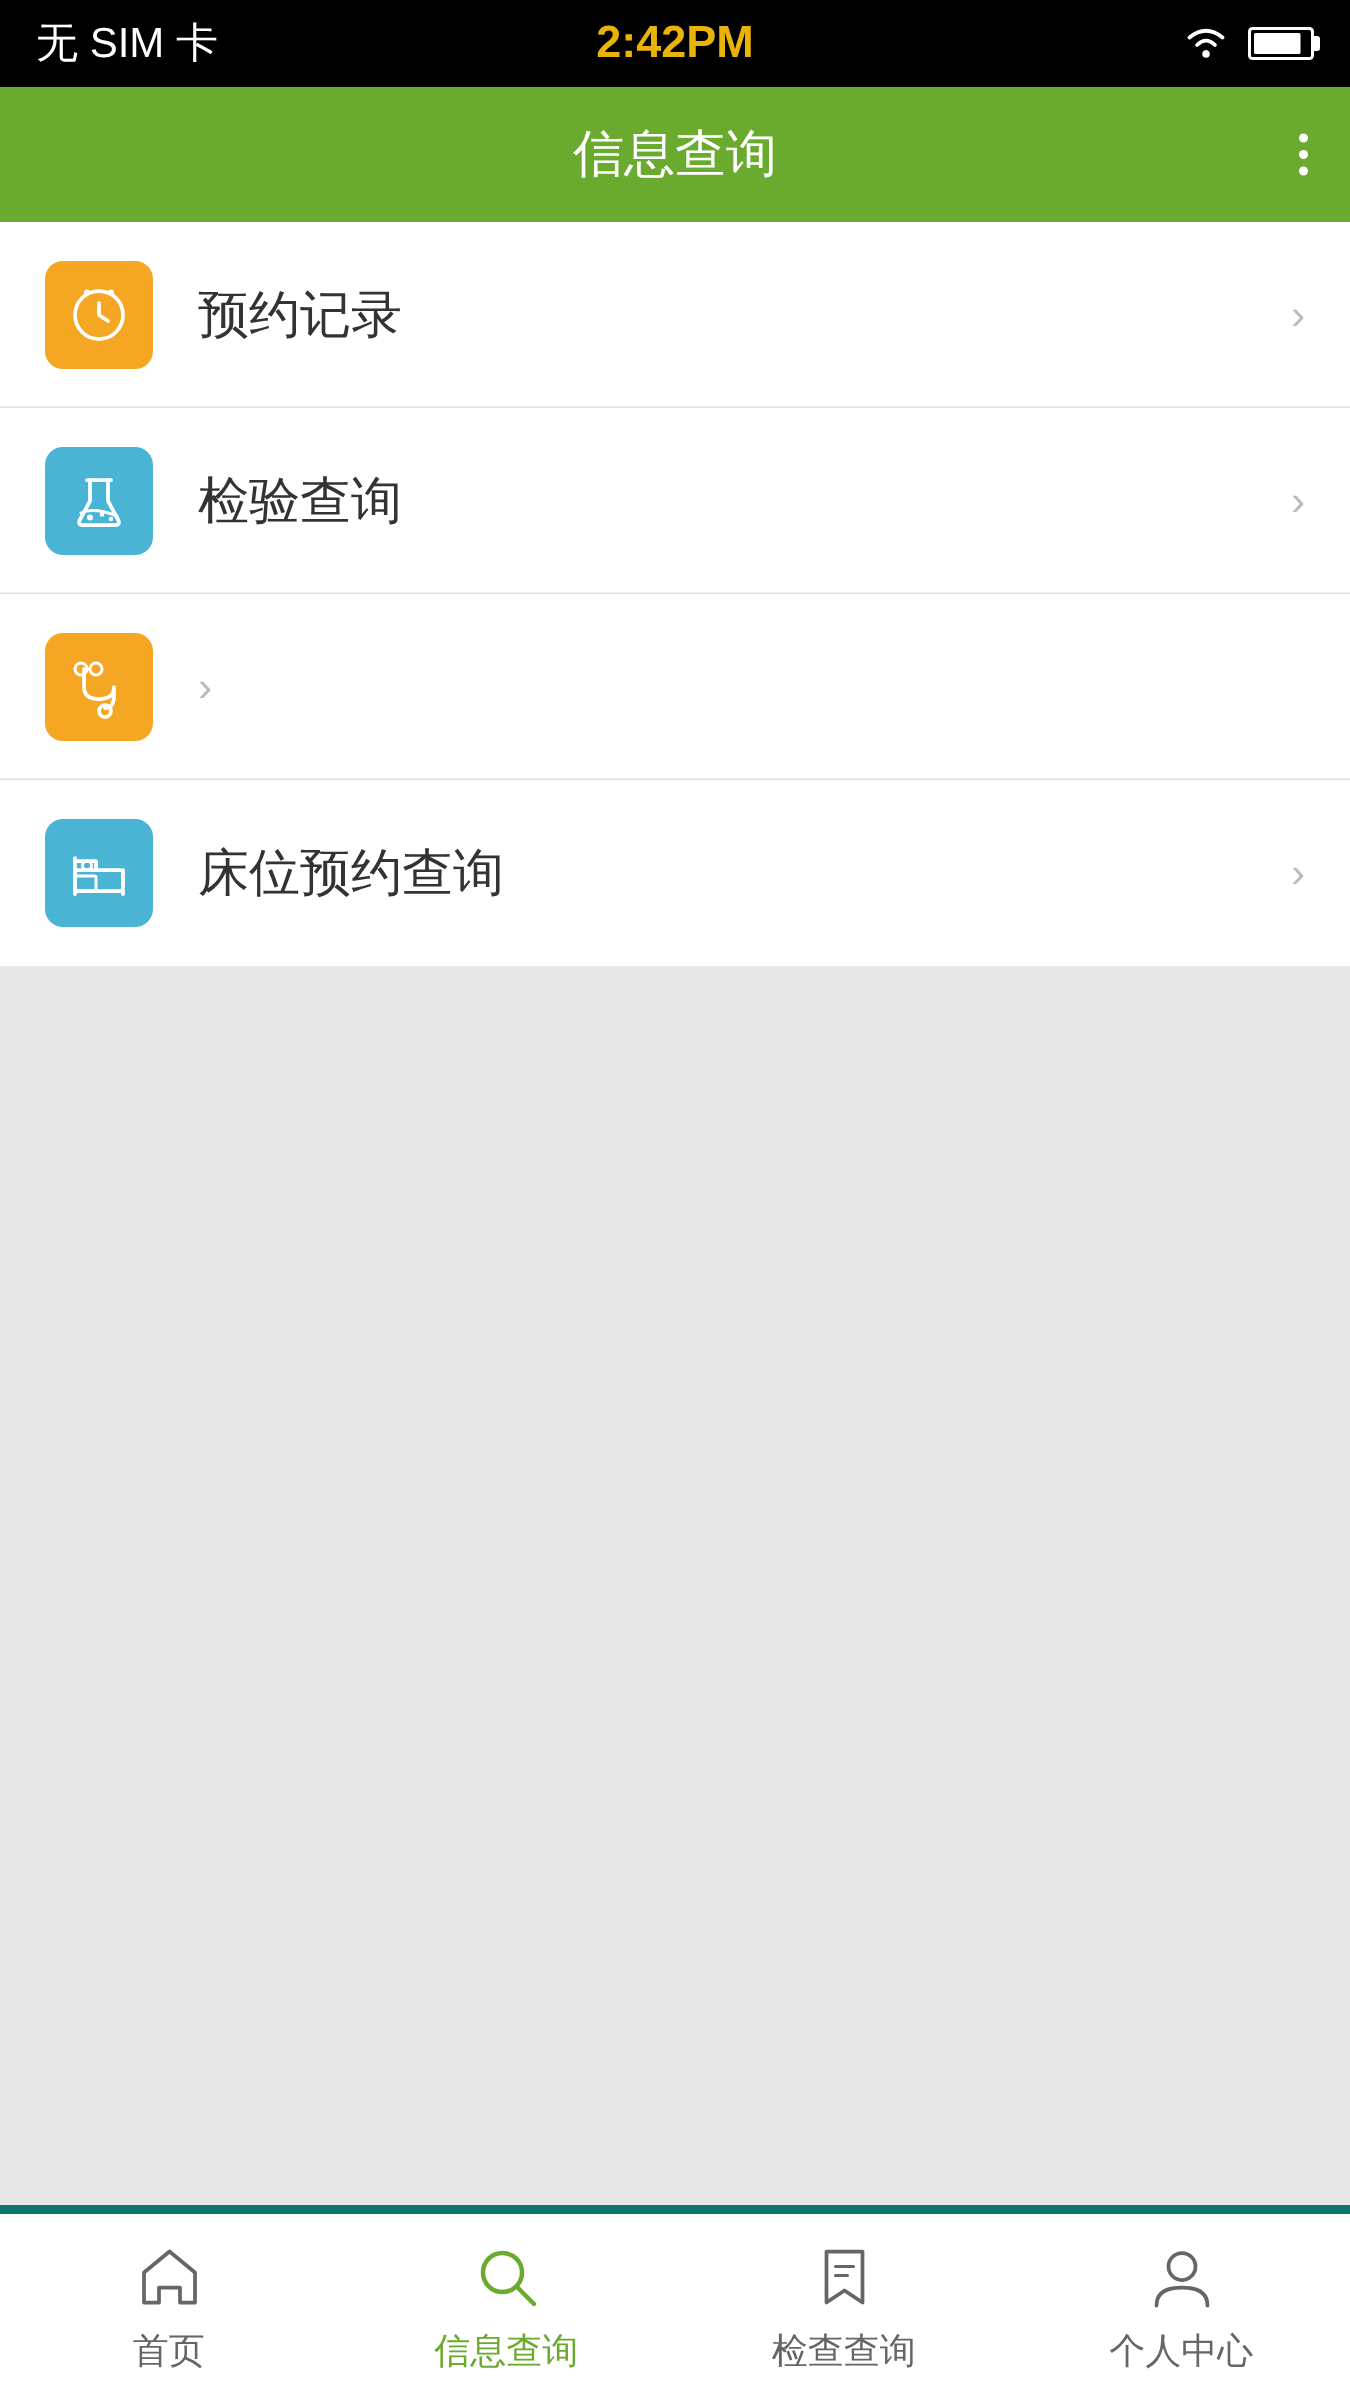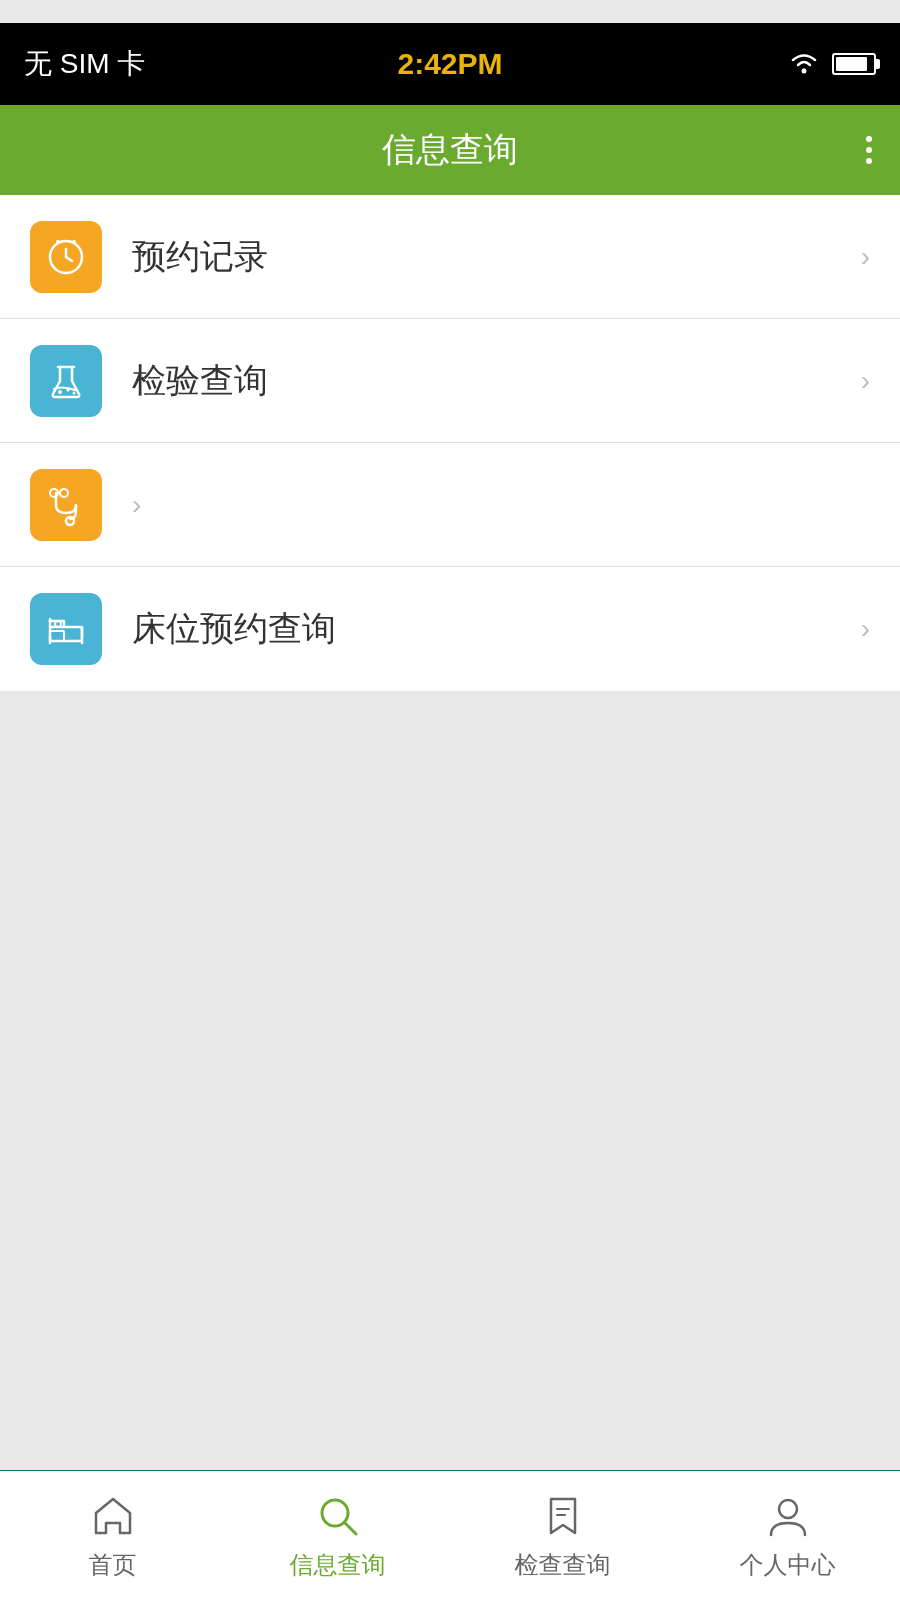--- a/index.html
+++ b/index.html
@@ -14,27 +14,26 @@
       font-family: "PingFang SC", "Hiragino Sans GB", "Microsoft YaHei", sans-serif;
       background: #e8e8e8;
       display: flex;
       flex-direction: column;
       overflow: hidden;
     }
 
     
     .status-bar {
       background: #000;
-      height: 82px;
+      height: 58px;
       display: flex;
       align-items: center;
       justify-content: space-between;
       padding: 0 24px;
       flex-shrink: 0;
-      margin-top: 23px;
     }
 
     .status-left {
       color: #fff;
       font-size: 28px;
       font-weight: 500;
     }
 
     .status-center {
       color: #eab308;
@@ -180,21 +179,21 @@
       background: #e8e8e8;
     }
 
     
     .bottom-nav {
       background: #fff;
       height: 130px;
       display: flex;
       align-items: center;
       justify-content: space-around;
-      border-top: 1px solid #0f766e;
+      border-top: 6px solid #0f766e;
       flex-shrink: 0;
     }
 
     .nav-item {
       display: flex;
       flex-direction: column;
       align-items: center;
       gap: 8px;
       cursor: pointer;
       flex: 1;

